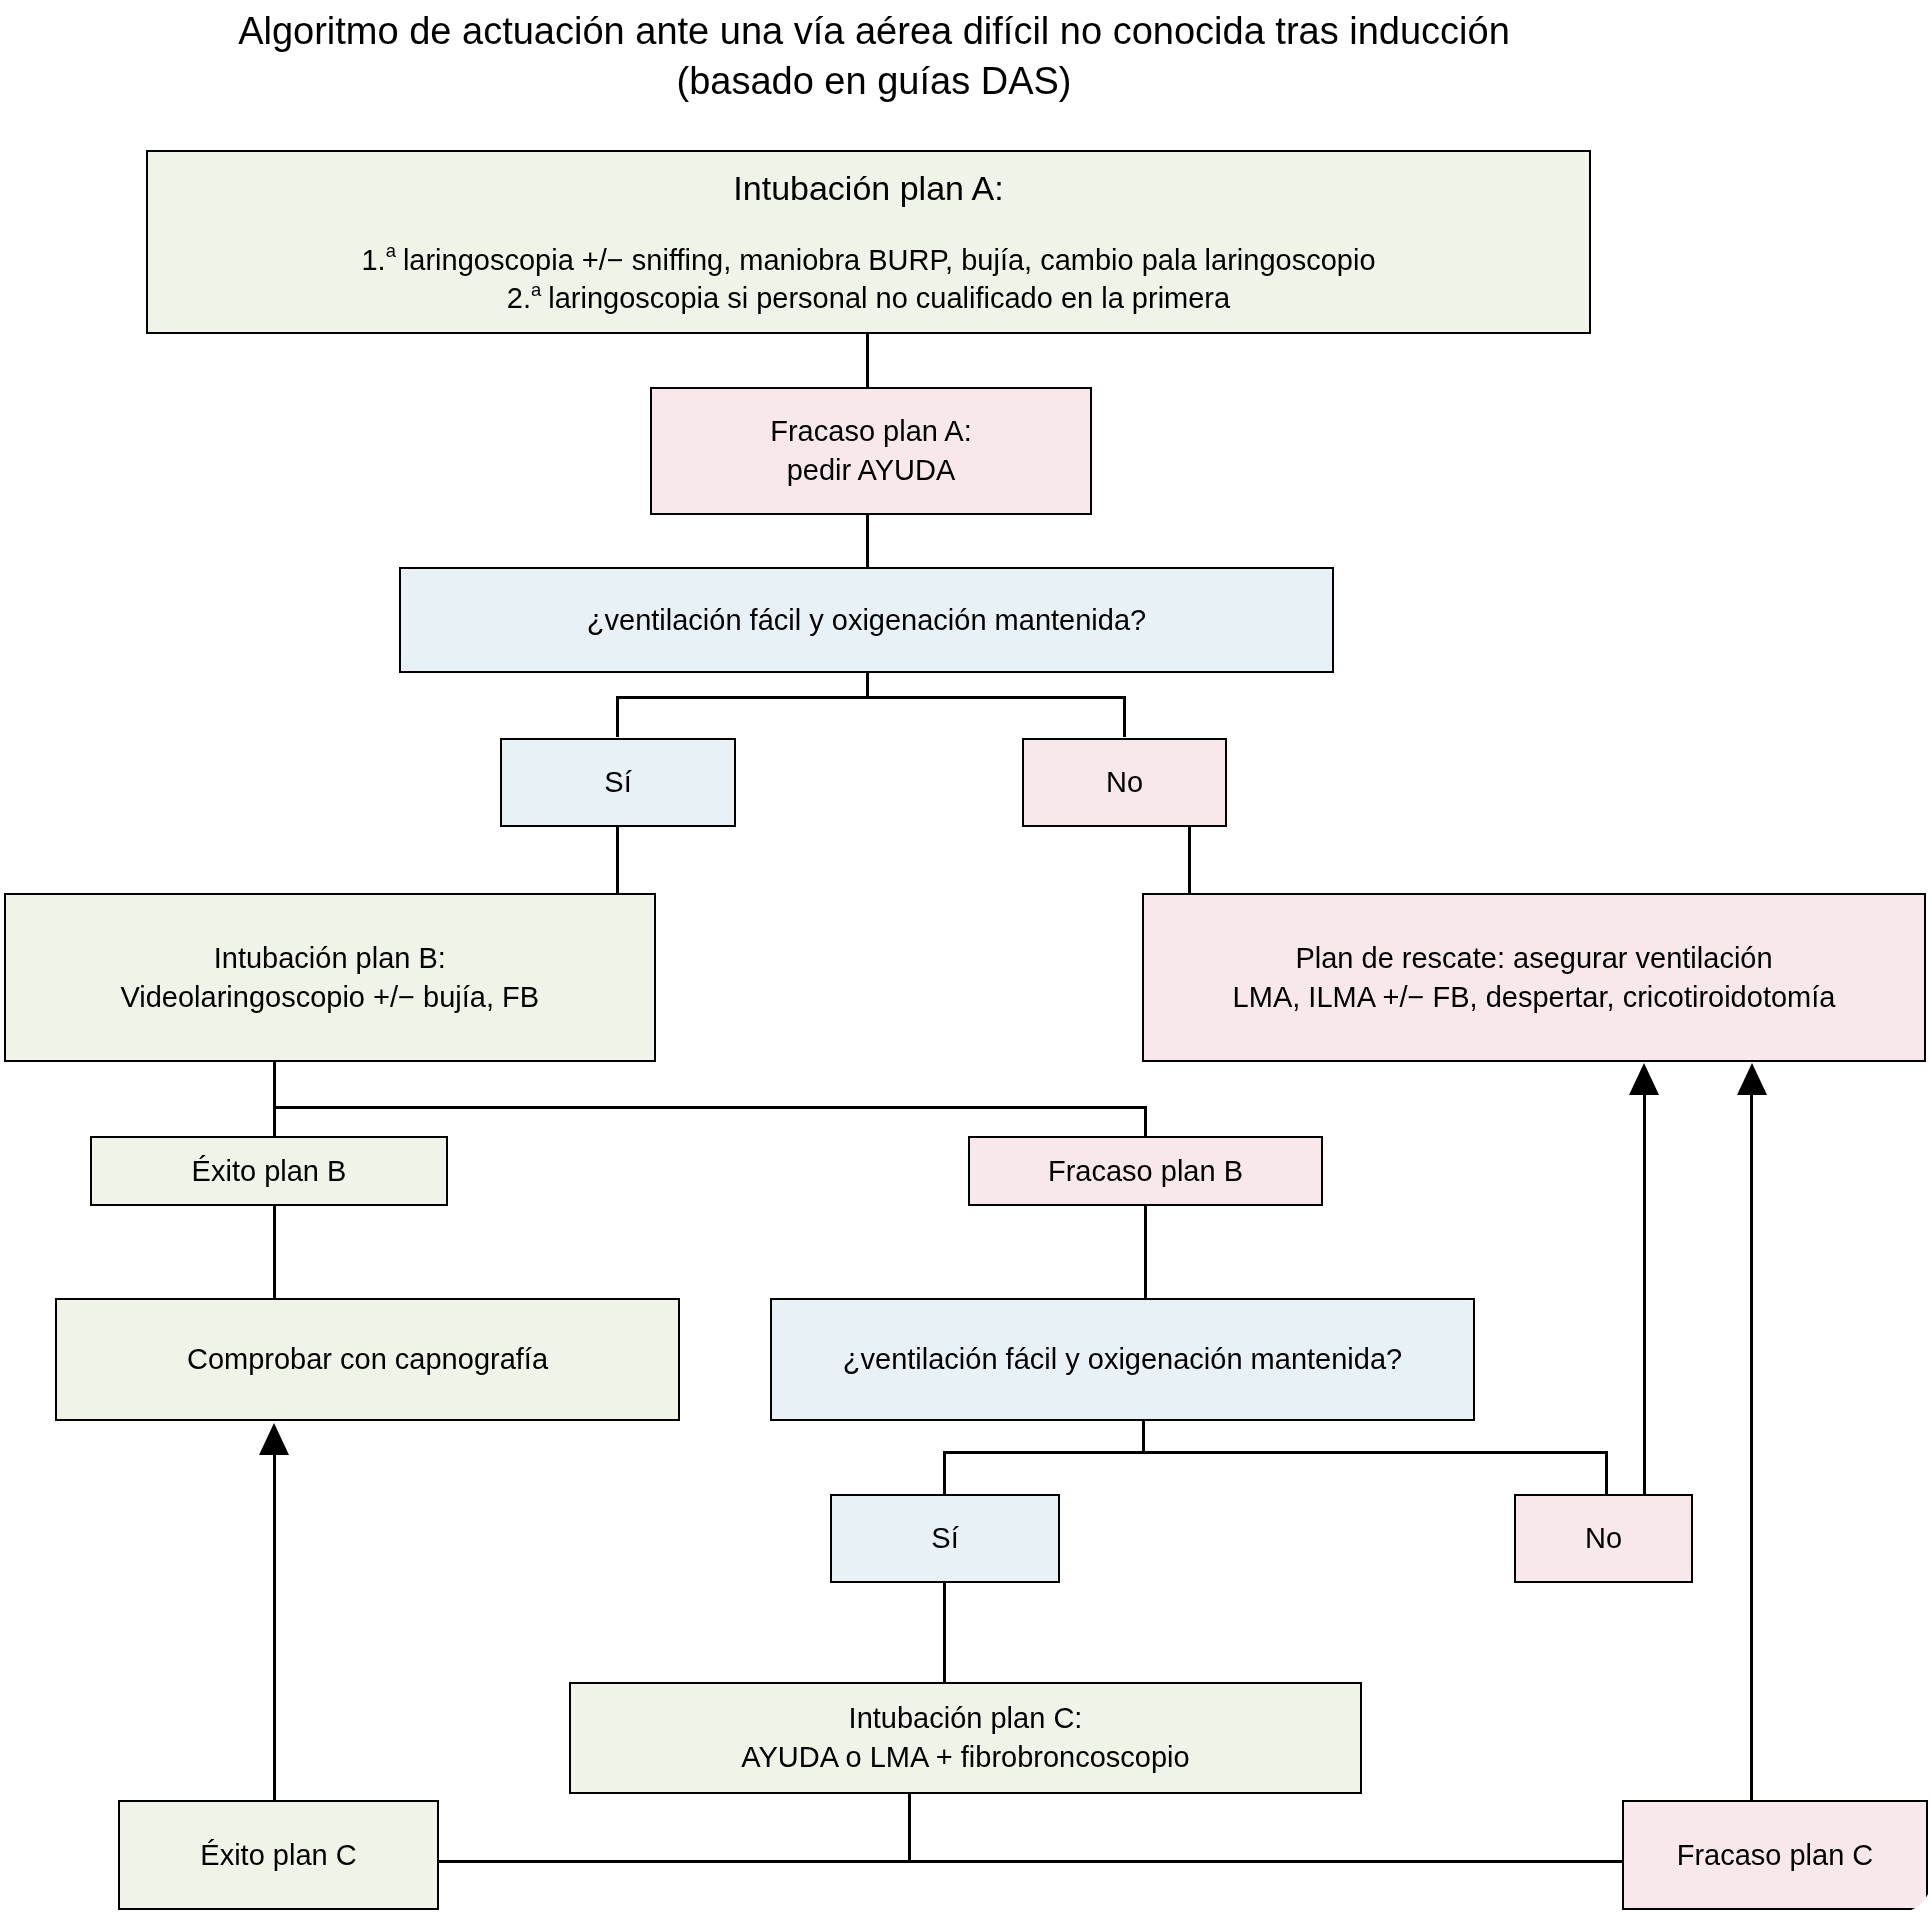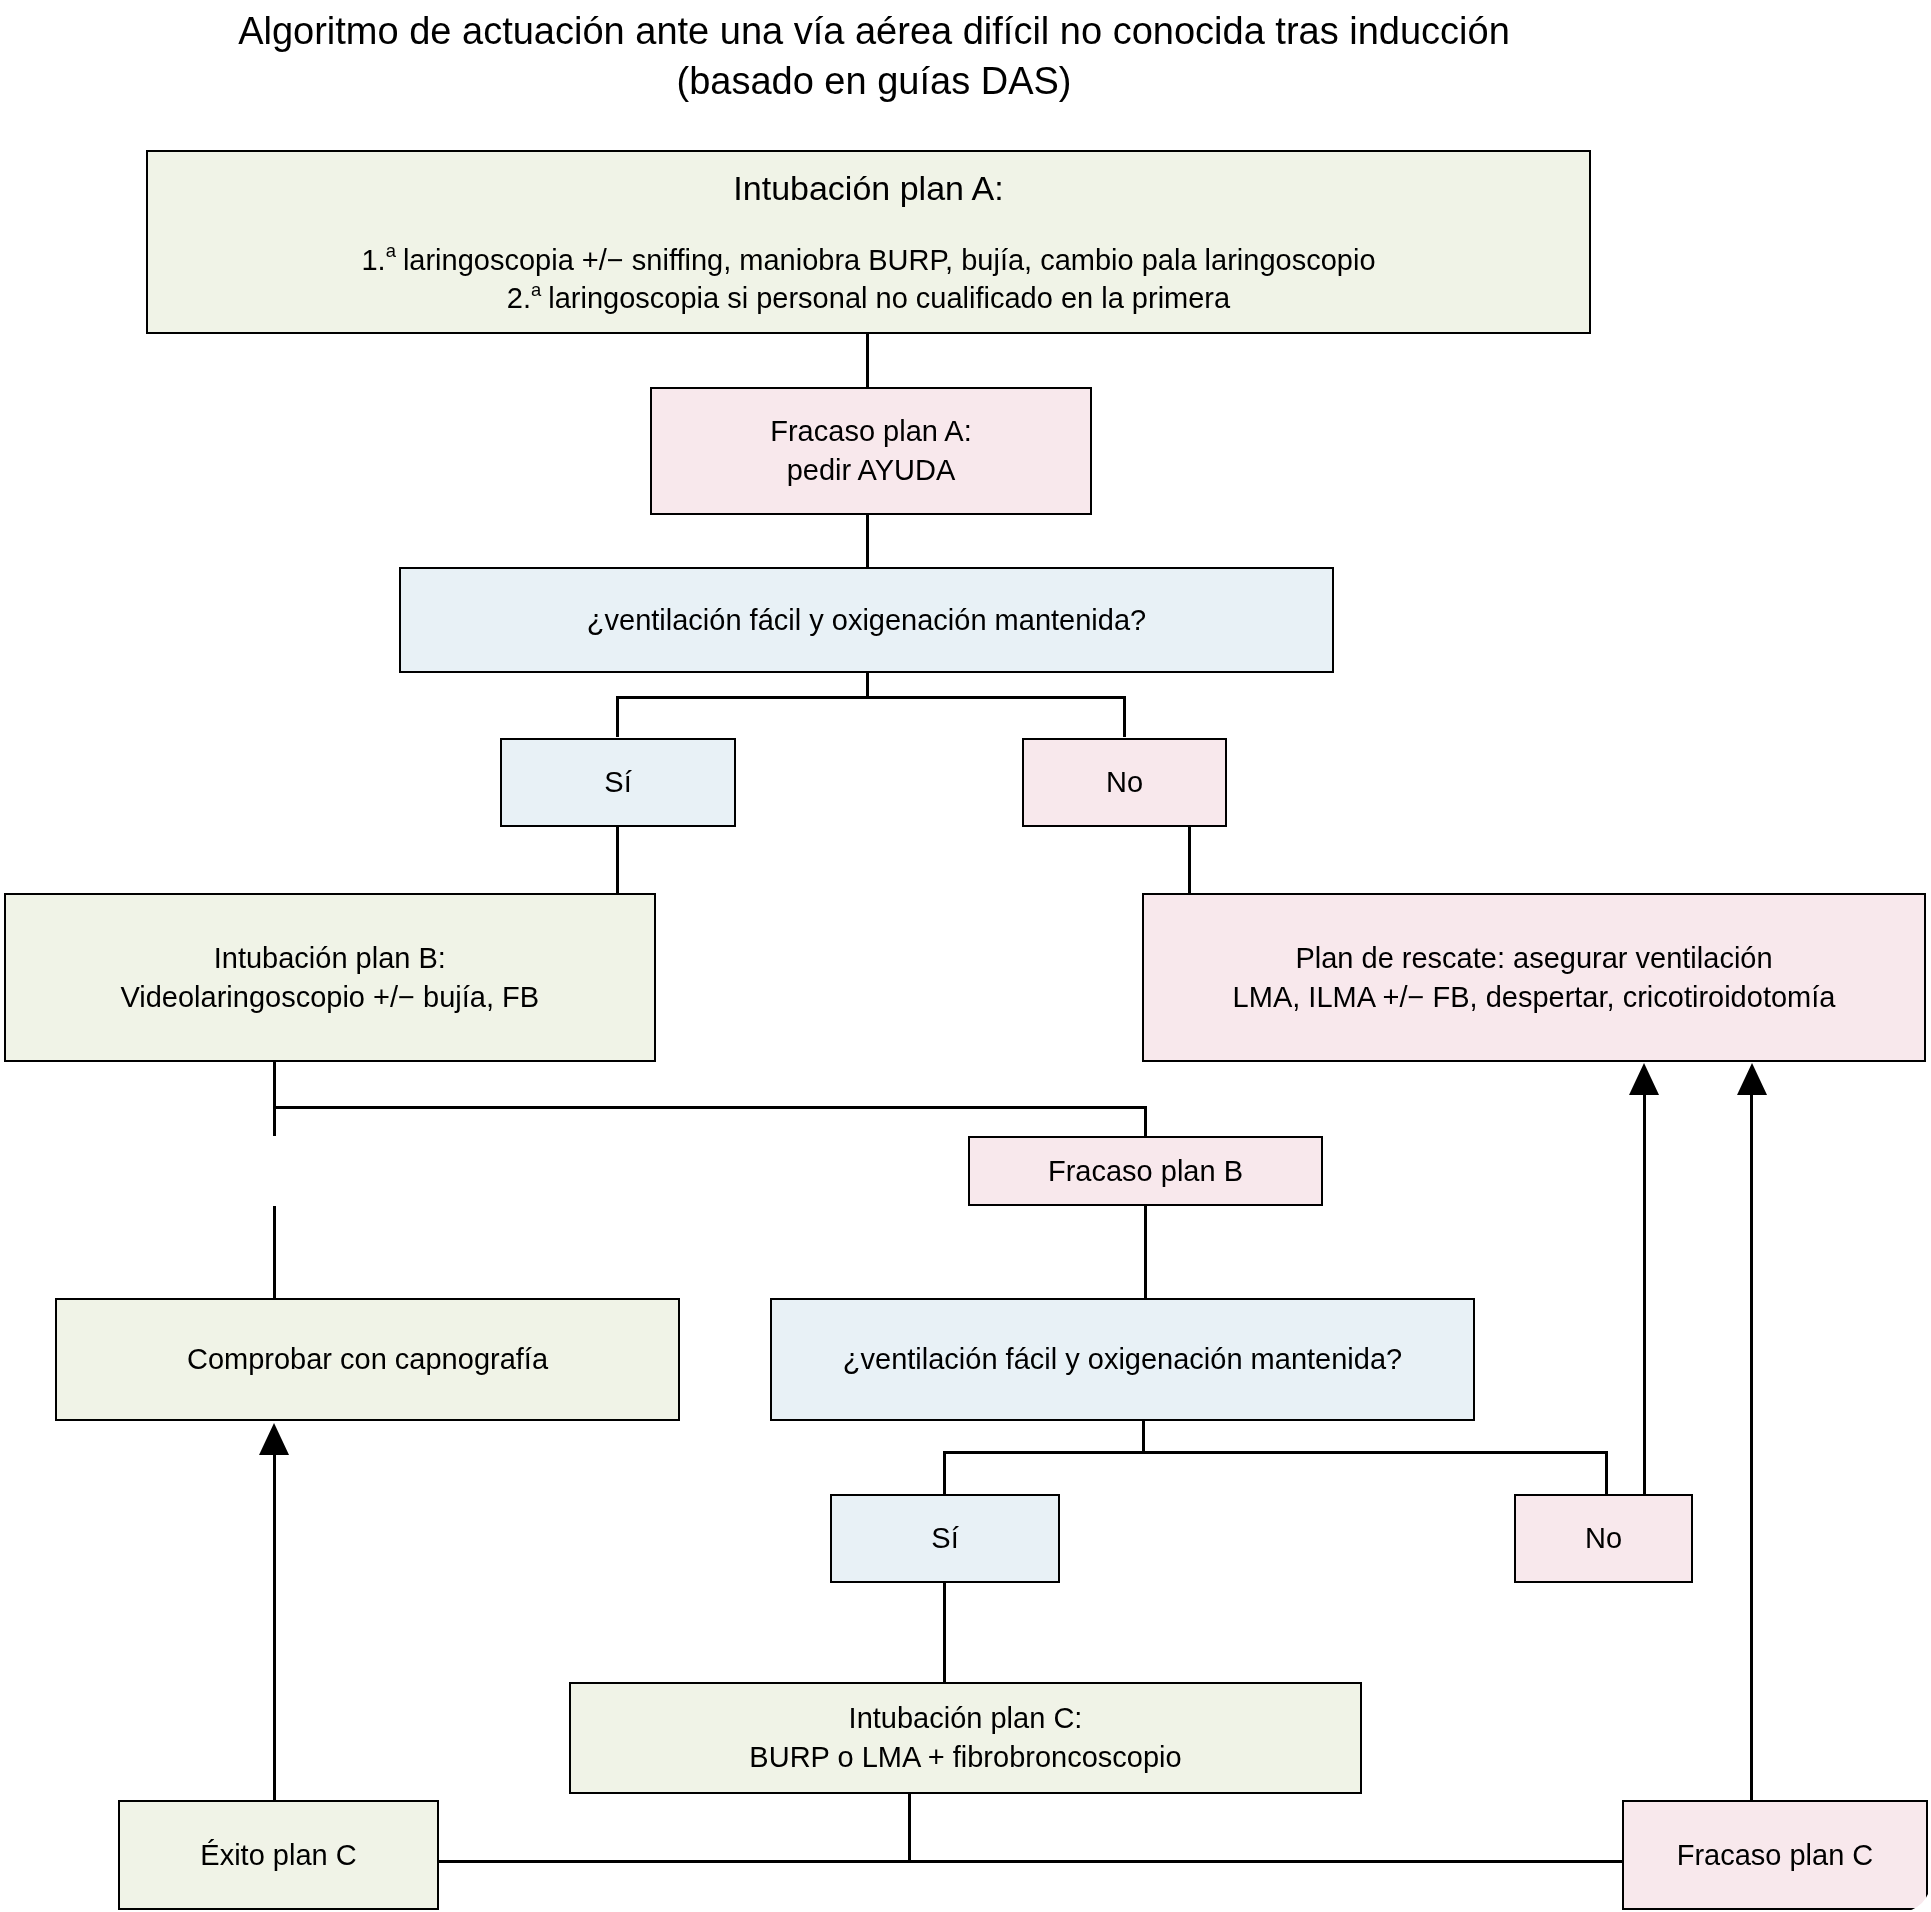--- a/index.html
+++ b/index.html
@@ -62,20 +62,23 @@
   <div class="node pink" style="left:1142px;top:893px;width:784px;height:169px;">
     <div class="bodyline">Plan de rescate: asegurar ventilación</div>
     <div class="bodyline">LMA, ILMA +/− FB, despertar, cricotiroidotomía</div>
   </div>
 
   <div class="node green" style="left:3.8px;top:893px;width:652px;height:169px;">
     <div class="bodyline">Intubación plan B:</div>
     <div class="bodyline">Videolaringoscopio +/− bujía, FB</div>
   </div>
 
+  <div class="node green" style="left:90px;top:1136px;width:358px;height:70px;">
+    <div class="bodyline">Éxito plan B</div>
+  </div>
   <div class="node pink" style="left:968px;top:1136px;width:355px;height:70px;">
     <div class="bodyline">Fracaso plan B</div>
   </div>
 
   <div class="node green" style="left:55px;top:1298px;width:625px;height:123px;">
     <div class="bodyline">Comprobar con capnografía</div>
   </div>
 
   <div class="node blue" style="left:770px;top:1298px;width:705px;height:123px;">
     <div class="bodyline">¿ventilación fácil y oxigenación mantenida?</div>
@@ -83,21 +86,21 @@
 
   <div class="node blue" style="left:830px;top:1494px;width:230px;height:89px;">
     <div class="bodyline">Sí</div>
   </div>
   <div class="node pink" style="left:1514px;top:1494px;width:179px;height:89px;">
     <div class="bodyline">No</div>
   </div>
 
   <div class="node green" style="left:569px;top:1682px;width:793px;height:112px;">
     <div class="bodyline">Intubación plan C:</div>
-    <div class="bodyline">BURP o LMA + fibrobroncoscopio</div>
+    <div class="bodyline">AYUDA o LMA + fibrobroncoscopio</div>
   </div>
 
   <div class="node pink" style="left:1622px;top:1800px;width:306px;height:110px;">
     <div class="bodyline">Fracaso plan C</div>
   </div>
   <div class="node green" style="left:118px;top:1800px;width:321px;height:110px;">
     <div class="bodyline">Éxito plan C</div>
   </div>
 
   <div class="vline" style="left:866px;top:334px;width:3.1px;height:54px;"></div>

